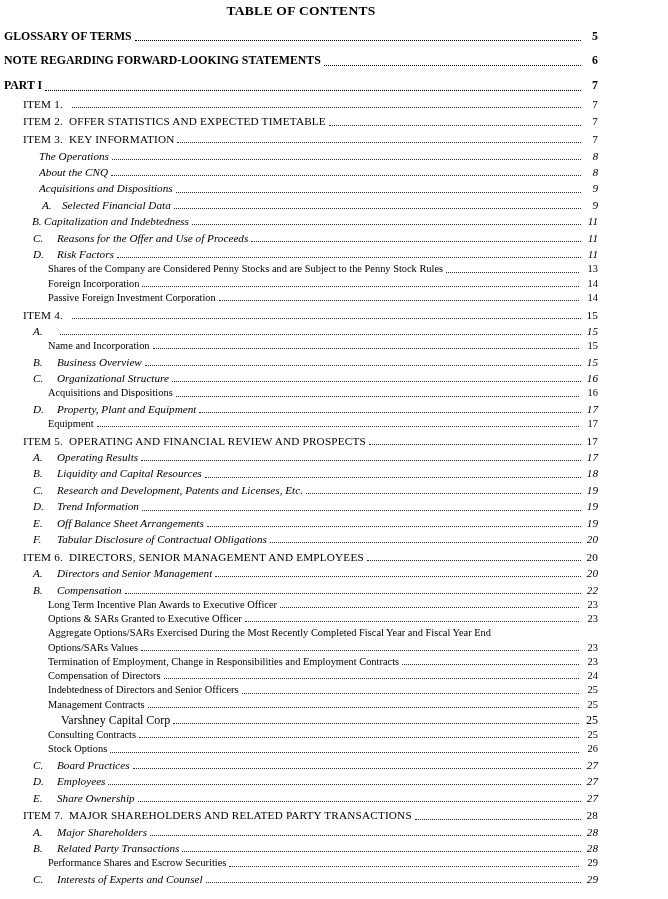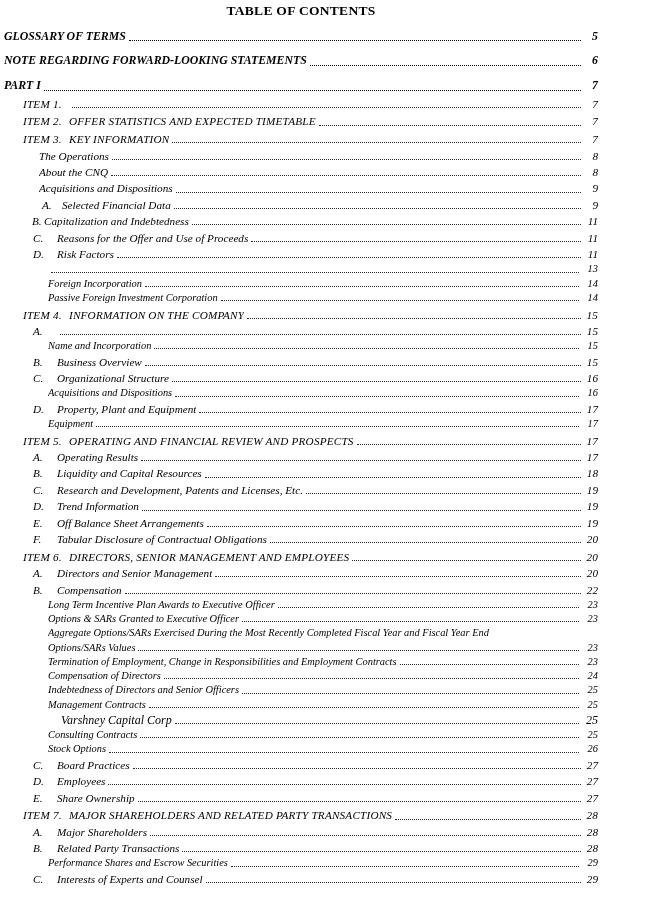--- a/index.html
+++ b/index.html
@@ -16,21 +16,21 @@
     background:#fff;
   }
   .doc-title {
     text-align:center;
     font-weight:bold;
     font-size:13.5px;
     letter-spacing:0.3px;
     line-height:1.15;
     margin:0;
   }
-  .row { display:flex; align-items:baseline; line-height:1.18;font-style:italic; }
+  .row { display:flex; align-items:baseline; line-height:1.18; }
   .lbl { flex:0 0 auto; }
   .ttl { flex:0 1 auto; white-space:nowrap; overflow:hidden; }
   .leader {
     flex:1 1 auto;
     align-self:flex-end;
     border-bottom:1px dotted #2a2a2a;
     margin:0 2px 3px 3px;
     min-width:8px;
   }
   .pg { flex:0 0 auto; min-width:15px; text-align:right; }
@@ -130,36 +130,36 @@
         <span class="leader"></span>
         <span class="pg">11</span>
       </div>
       <div class="row letter">
         <span class="lbl">D.</span>
         <span class="ttl">Risk Factors</span>
         <span class="leader"></span>
         <span class="pg">11</span>
       </div>
       <div class="row plain">
+        <span class="ttl">Shares of the Company are Considered Penny Stocks and are Subject to the Penny Stock Rules</span>
         <span class="leader"></span>
         <span class="pg">13</span>
       </div>
       <div class="row plain">
         <span class="ttl">Foreign Incorporation</span>
         <span class="leader"></span>
         <span class="pg">14</span>
       </div>
       <div class="row plain">
         <span class="ttl">Passive Foreign Investment Corporation</span>
         <span class="leader"></span>
         <span class="pg">14</span>
       </div>
       <div class="row item">
         <span class="lbl">ITEM 4.</span>
-        <span class="ttl">INFORMATION ON THE COMPANY</span>
         <span class="leader"></span>
         <span class="pg">15</span>
       </div>
       <div class="row letter">
         <span class="lbl">A.</span>
         <span class="leader"></span>
         <span class="pg">15</span>
       </div>
       <div class="row plain">
         <span class="ttl">Name and Incorporation</span>

